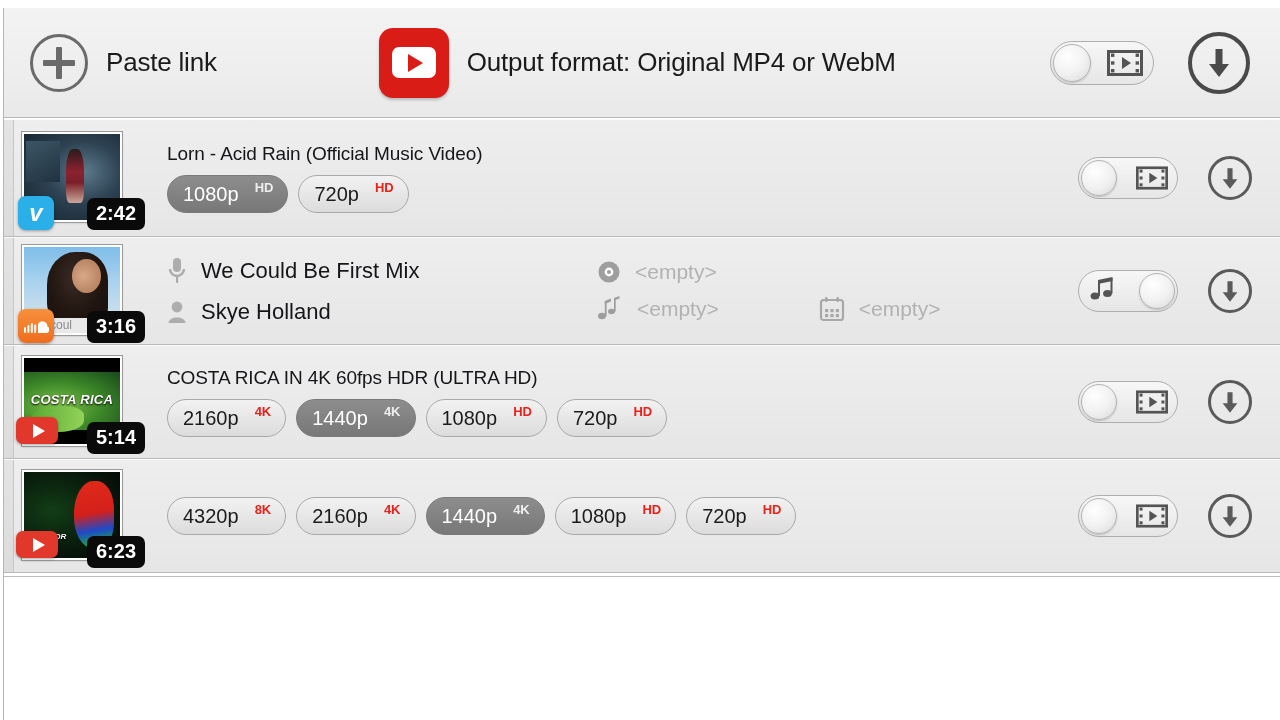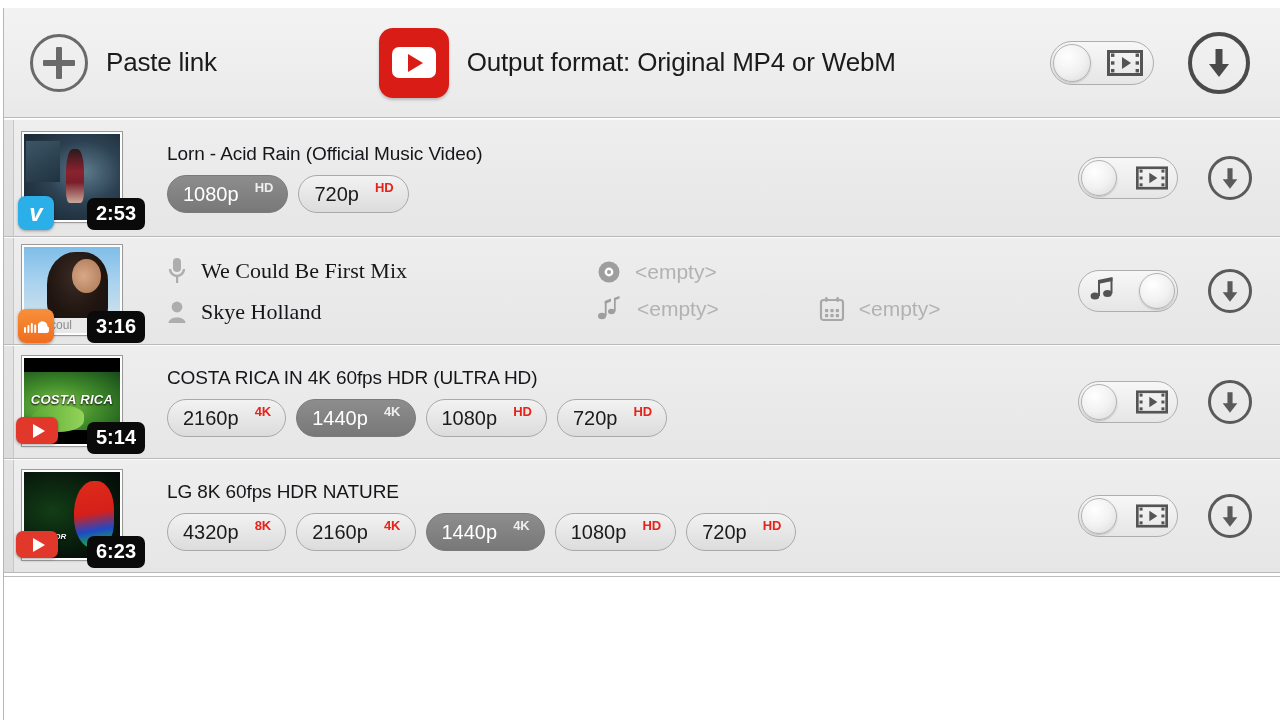--- a/index.html
+++ b/index.html
@@ -249,21 +249,21 @@
   }
   .badge.off .sup { color: #e8231a; }
   .badge.on {
     background: linear-gradient(180deg,#8d8d8d 0%, #787878 100%);
     border: 1.6px solid #7a7a7a; color: #ffffff;
   }
   .badge.on .sup { color: #eeeeee; }
 
   
   .audio-grid { display: flex; align-items: center; width: 100%; }
-  .audio-left { display:flex; flex-direction: column; gap: 14px; width: 430px; font-family: Liberation Serif, serif; }
+  .audio-left { display:flex; flex-direction: column; gap: 14px; width: 430px; }
   .audio-right { display:flex; flex-direction: column; gap: 12px; }
   .meta-line { display: flex; align-items: center; gap: 14px; }
   .meta-text { font-size: 22px; color: #16161a; white-space: nowrap; }
   .meta-empty { font-size: 21px; color: #b2b2b2; white-space: nowrap; }
   .meta-row2 { display:flex; align-items:center; }
   .meta-gap { width: 100px; }
   .mic-ico, .person-ico, .disc-ico, .notes-ico, .cal-ico { flex:none; }
 
   
   .row-ctrl {
@@ -347,21 +347,21 @@
     <div class="row h118">
       <div class="row-rail"></div>
 
       <div class="thumb-wrap">
         <div class="thumb">
             <div class="thumb-img t1"></div>
           </div>
         <div class="site-badge sb-vimeo">
             <span>v</span>
           </div>
-        <div class="duration">2:53</div>
+        <div class="duration">2:42</div>
       </div>
 
       <div class="row-main">
         <div class="row-title">Lorn - Acid Rain (Official Music Video)</div>
         <div class="badges">
           <div class="badge on">
             <span>1080p</span>
             <span class="sup">HD</span>
           </div>
           <div class="badge off">
@@ -587,21 +587,20 @@
             <span>8K</span><small>HDR</small>
           </div>
         </div>
         <div class="site-badge sb-youtube">
             <div class="yt-t"></div>
           </div>
         <div class="duration">6:23</div>
       </div>
 
       <div class="row-main">
-        <div class="row-title">LG 8K 60fps HDR NATURE</div>
         <div class="badges">
           <div class="badge off">
             <span>4320p</span>
             <span class="sup">8K</span>
           </div>
           <div class="badge off">
             <span>2160p</span>
             <span class="sup">4K</span>
           </div>
           <div class="badge on">

